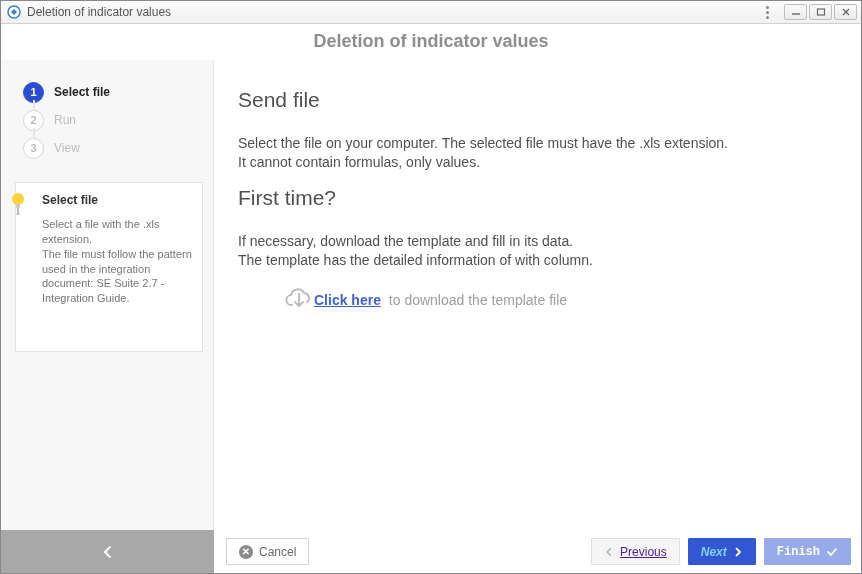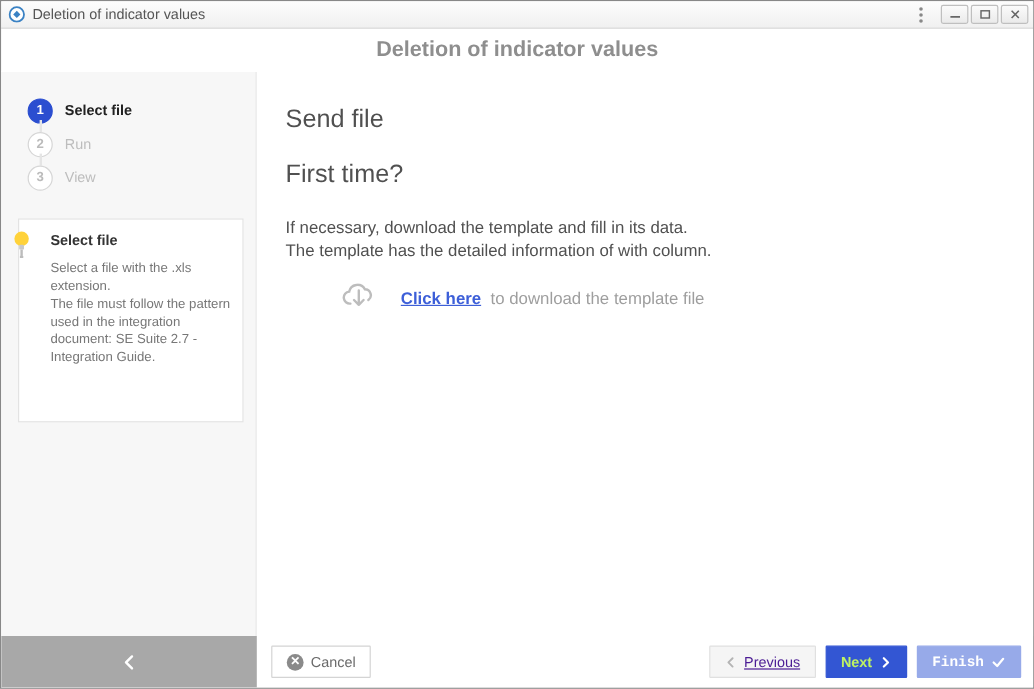--- a/index.html
+++ b/index.html
@@ -111,21 +111,21 @@
     height: 78px;
     display: flex; align-items: center; justify-content: center;
     gap: 12px;
     color: #9e9e9e; font-size: 14px;
     margin-bottom: 48px;
     width: 380px;
   }
   .dropzone .link { color: #3d5fd8; font-weight: bold; text-decoration: underline; cursor: pointer; margin-right: 4px; }
   .dl-row {
     display: flex; align-items: center; justify-content: flex-start;
-    gap: 20px; color: #9e9e9e; font-size: 14px;
+    gap: 0; color: #9e9e9e; font-size: 14px;
     margin: 18px 0 0 46px;
   }
   .dl-row .link { color: #3d5fd8; font-weight: bold; text-decoration: underline; cursor: pointer; margin-right: 4px; }
 
   .footer {
     height: 43px;
     display: flex; align-items: center;
     padding: 0 10px 0 0;
     background: #fff;
   }
@@ -136,21 +136,21 @@
     color: #fff; cursor: pointer;
   }
   .btn {
     height: 27px; padding: 0 12px;
     display: inline-flex; align-items: center; gap: 6px;
     font-size: 12px; border-radius: 1px;
     border: 1px solid #d4d4d4; background: #fff; color: #6a6a6a;
     cursor: pointer;
   }
   .btn.ghost { background: #f5f5f5; color:#4c1d95; border-color:#e0e0e0;text-decoration:underline; }
-  .btn.primary { background: #3356d3; border-color: #3356d3; color: #bef264; font-weight: bold; }
+  .btn.primary { background: #3356d3; border-color: #3356d3; color: #7dd3fc; font-weight: bold; font-style: italic; }
   .btn.soft { background: #97aae9; border-color:#97aae9; color: #fff; font-weight: bold; font-family: Liberation Mono, monospace; }
   .footer .gap { flex: 1; }
   .cancel-btn { margin-left: 12px; }
   .cancel-x {
     width: 14px; height: 14px; border-radius: 50%;
     background: #8a8a8a; color: #fff;
     display: inline-flex; align-items: center; justify-content: center;
     font-size: 10px; font-weight: bold; line-height: 1;
   }
   svg { display: block; }
@@ -222,20 +222,24 @@
         </svg>
       </span>
       <div class="tip-title">Select file</div>
       <div class="tip-body" style="white-space: pre-line;">Select a file with the .xls extension.
 The file must follow the pattern used in the integration document: SE Suite 2.7 - Integration Guide.</div>
     </div>
   </div>
 
   <div class="main">
     <h2 class="section-h">Send file</h2>
+    <div class="para">
+      <span>Select the file on your computer. The selected file must have the .xls extension.</span><br>
+      <span>It cannot contain formulas, only values.</span>
+    </div>
 
     <h2 class="section-h">First time?</h2>
     <div class="para">
       <span>If necessary, download the template and fill in its data.</span><br>
       <span>The template has the detailed information of with column.</span>
     </div>
     <div class="dl-row">
       <span>
         <svg width="30" height="24" viewBox="0 0 30 24">
           <path d="M23 14 a5 5 0 0 0 -3 -9 a7 7 0 0 0 -13 2 a5 5 0 0 0 1 10" fill="none" stroke="#bdbdbd" stroke-width="2" stroke-linecap="round"></path>

